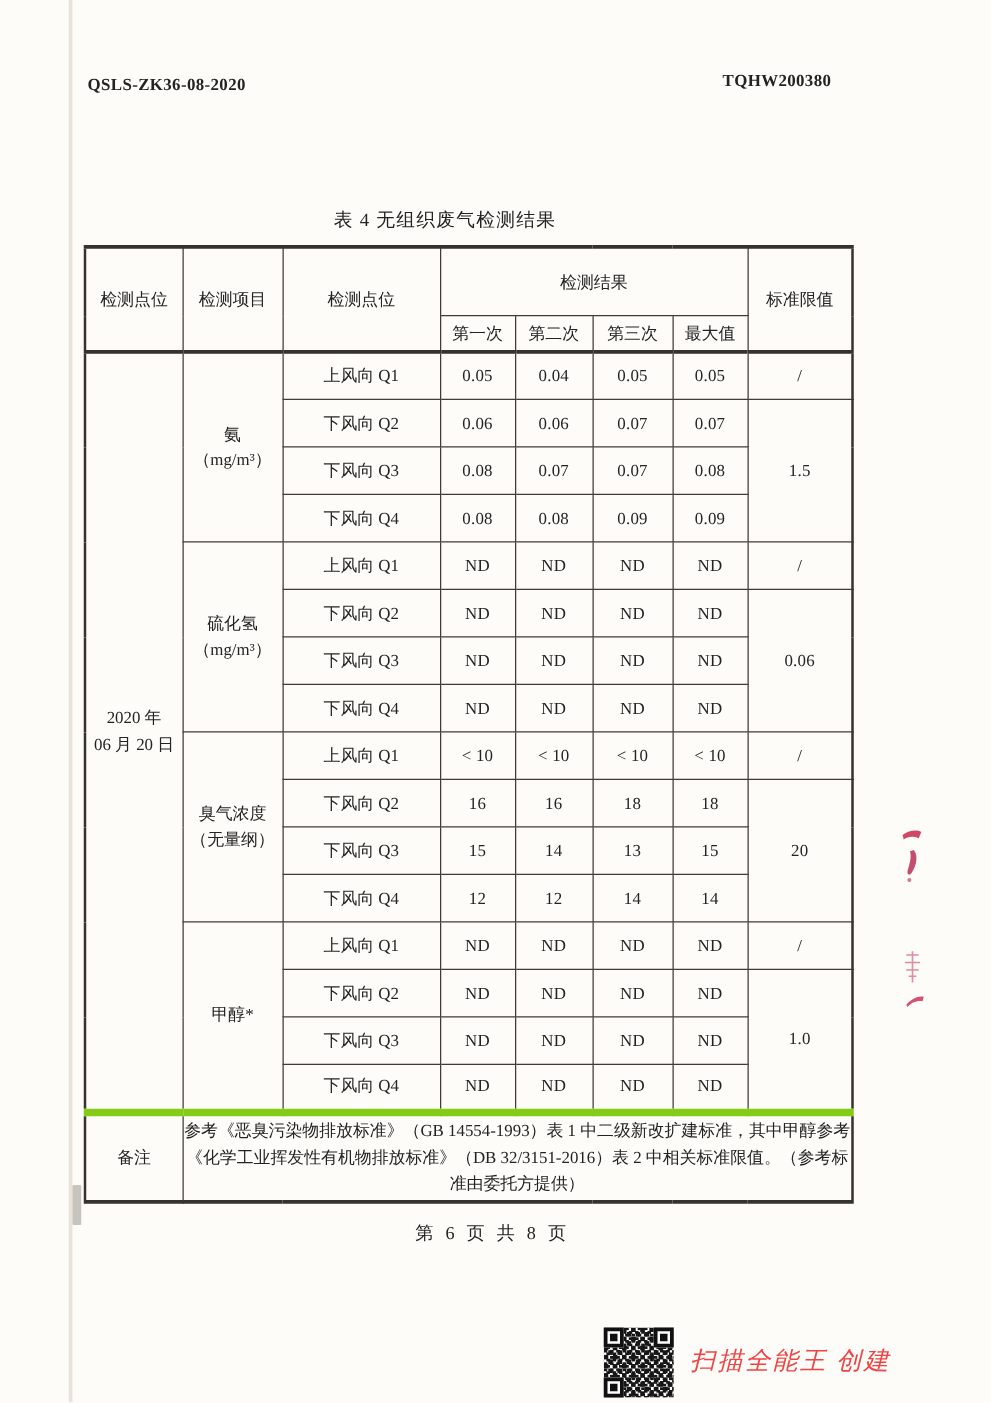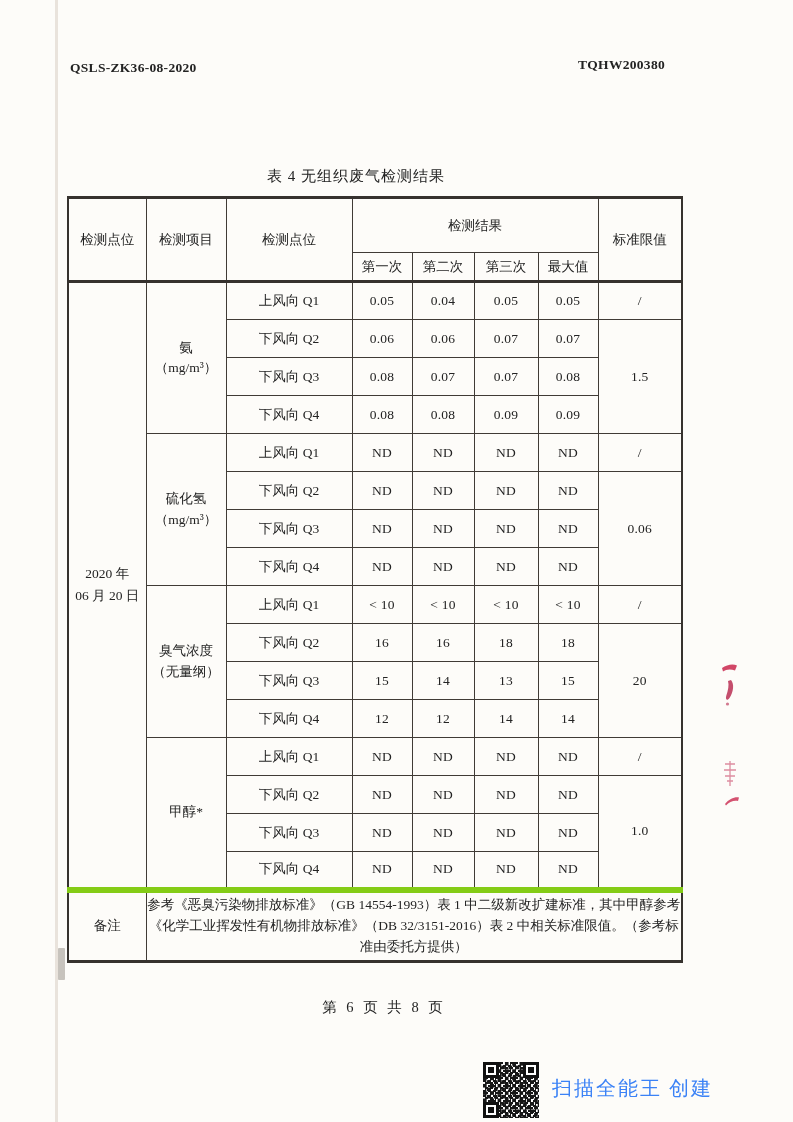--- a/index.html
+++ b/index.html
@@ -34,33 +34,33 @@
   table.report thead th[rowspan] { border-bottom:3px solid #36322e; }
   tbody tr { height:38px; }
   td.val { font-size:13px; letter-spacing:.2px; }
   td.loc { font-size:13.5px; }
   .date-cell div { line-height:1.6; font-size:13.5px; }
   .item-cell div { line-height:1.5; font-size:13.5px; }
   tr.row-remarks { height:72px; }
   tr.row-remarks td { border-top:6px solid #84cc16; }
   td.remark-text { text-align:left; padding:4px 9px 4px 8px; font-size:13.3px; line-height:1.55; }
 
-  .footer { position:absolute; left:8px; top:977px; width:752px;
-            text-align:center; font-size:14.5px; letter-spacing:3px;margin-top:21px; }
+  .footer { position:absolute; left:18px; top:977px; width:752px;
+            text-align:center; font-size:14.5px; letter-spacing:3px; }
 
   .qr { position:absolute; left:483px; top:1062px; width:56px; height:56px;
         background:
           conic-gradient(from 0deg, #161616 25%, transparent 0 50%, #161616 0 75%, transparent 0) 0 0/5px 5px,
           conic-gradient(from 90deg, #161616 25%, #fff 0 50%, #161616 0 75%, #fff 0) 0 0/7.3px 7.3px;
         outline:3px solid #fdfcf9; }
   .qr .finder { position:absolute; width:10px; height:10px; border:3px solid #111; background:#fff; }
   .qr .finder::after { content:""; position:absolute; left:2px; top:2px; width:6px; height:6px; background:#111; }
   .qr .f-tl { left:0; top:0; } .qr .f-tr { right:0; top:0; } .qr .f-bl { left:0; bottom:0; }
   .scanner-note { position:absolute; left:552px; top:1075px; font-size:20px;
-                  letter-spacing:2px; color:#3b82f6; }
+                  letter-spacing:2px; color:#ef4444;font-style:italic; }
 
   .red-mark { position:absolute; }
   .mark1 { left:719px; top:661px; }
   .mark2 { left:722px; top:759px; }
   .mark3 { left:724px; top:795px; }
 </style>
 </head>
 <body>
 
 <div class="page">

